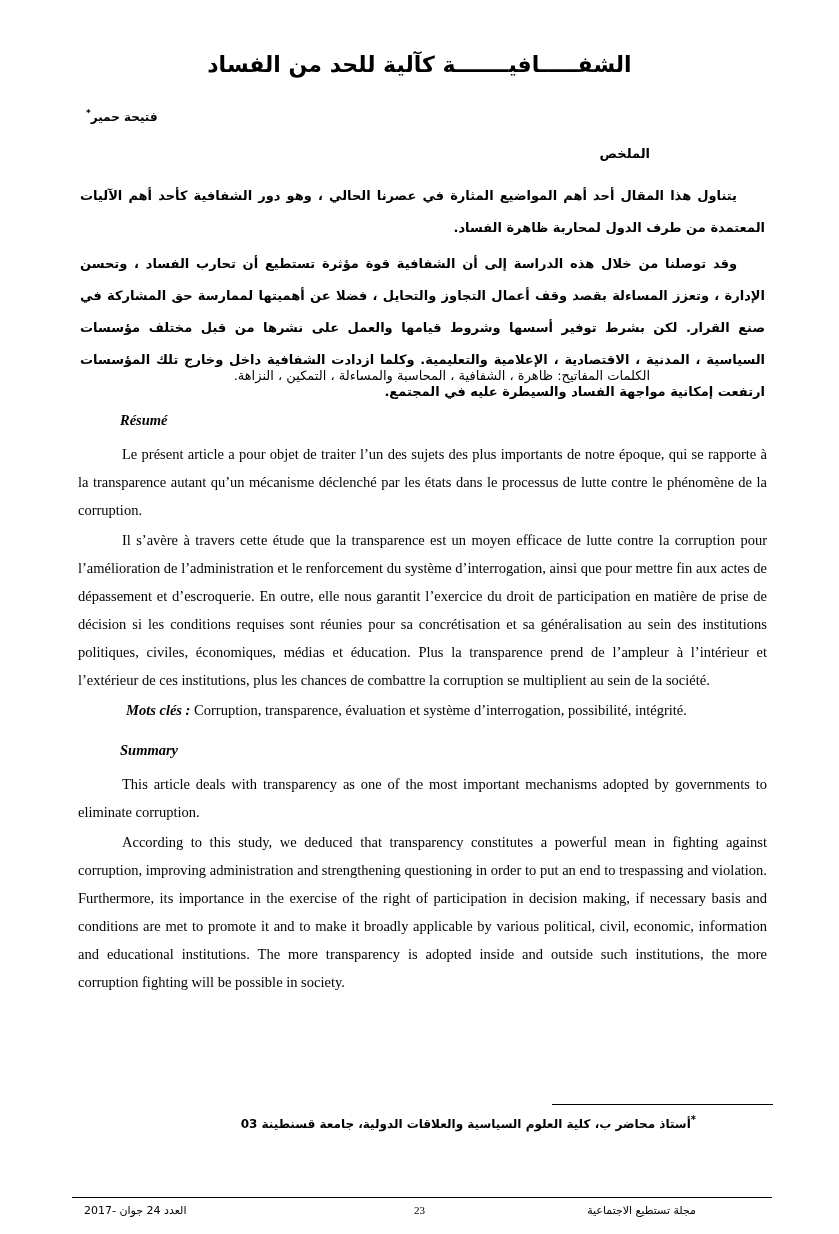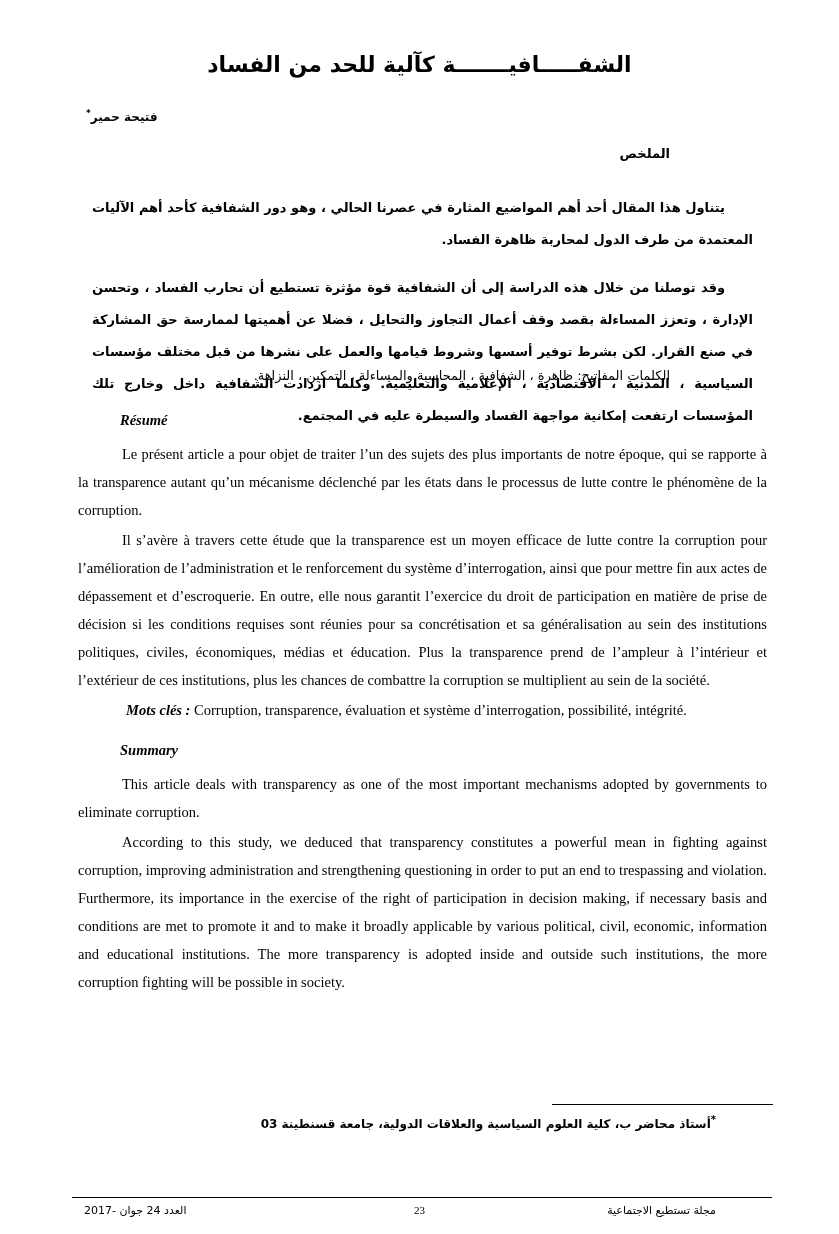--- a/index.html
+++ b/index.html
@@ -1,40 +1,40 @@
 <!DOCTYPE html>
 <html><head>
   <meta charset="utf-8">
   <style>
     html, body { margin: 0; padding: 0; background: #ffffff; }
     body {
       width: 839px; height: 1234px; position: relative; overflow: hidden;
       font-family: "Liberation Serif", serif; color: #000;
     }
-    .page { position: absolute; left: 0; top: 0; width: 762px; height: 1234px; padding-left: 20px; }
+    .page { position: absolute; left: 0; top: 0; width: 762px; height: 1234px; }
     .title {
       position: absolute; top: 52px; left: 0; width: 839px; text-align: center;
       font-family: "DejaVu Sans", sans-serif; font-size: 22px; font-weight: bold;
       direction: rtl;
     }
     .author {
       position: absolute; top: 108px; left: 86px; direction: rtl;
       font-family: "DejaVu Sans", sans-serif; font-size: 12px; font-weight: bold;
     }
     .author sup { font-size: 9px; }
     .ar-heading {
       position: absolute; top: 146px; right: 112px; direction: rtl;
       font-family: "DejaVu Sans", sans-serif; font-size: 13px; font-weight: bold;
     }
     .ar-block {
       position: absolute; left: 76px; width: 693px; direction: rtl; text-align: justify;
       font-family: "DejaVu Sans", sans-serif; font-size: 13px; font-weight: bold;
       line-height: 32px;
     }
-    .ar-block p { margin: 16px; text-indent: 28px; text-align-last: right; }
+    .ar-block p { margin: 4px; text-indent: 28px; text-align-last: right; }
     .ar-keywords {
       position: absolute; top: 368px; right: 112px; direction: rtl;
       font-family: "DejaVu Sans", sans-serif; font-size: 13px;
     }
     .fr-block, .en-block {
       position: absolute; left: 76px; width: 693px; text-align: justify;
       font-family: "Liberation Serif", serif; font-size: 14.5px; line-height: 28px;
     }
     .fr-block p, .en-block p { margin: 2px; text-indent: 44px; }
     .sec-heading {

